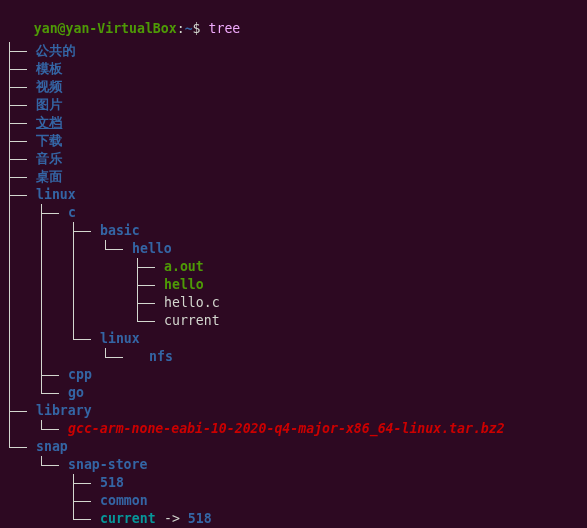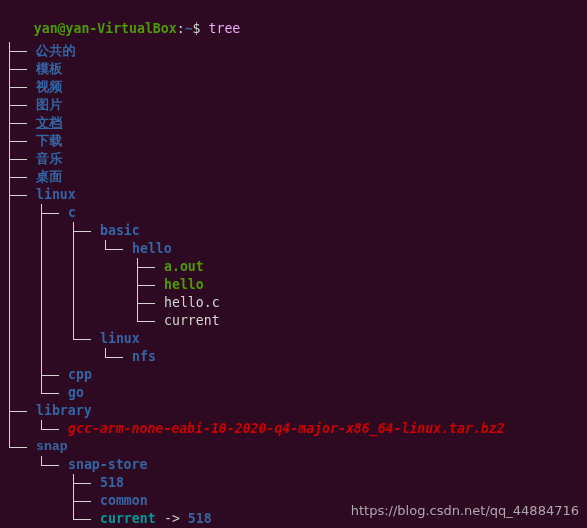--- a/index.html
+++ b/index.html
@@ -103,26 +103,25 @@
       <div class="line" style="top: 168px;"><span class="tg" style="left: 8px;"><i class="v-full"></i><i class="h"></i></span><span class="cell c-dir cjk" style="left: 36px;">桌面</span></div>
       <div class="line" style="top: 186px;"><span class="tg" style="left: 8px;"><i class="v-full"></i><i class="h"></i></span><span class="cell c-dir" style="left: 36px;">linux</span></div>
       <div class="line" style="top: 204px;"><span class="tg" style="left: 8px;"><i class="v-full"></i></span><span class="tg" style="left: 40px;"><i class="v-full"></i><i class="h"></i></span><span class="cell c-dir" style="left: 68px;">c</span></div>
       <div class="line" style="top: 222px;"><span class="tg" style="left: 8px;"><i class="v-full"></i></span><span class="tg" style="left: 40px;"><i class="v-full"></i></span><span class="tg" style="left: 72px;"><i class="v-full"></i><i class="h"></i></span><span class="cell c-dir" style="left: 100px;">basic</span></div>
       <div class="line" style="top: 240px;"><span class="tg" style="left: 8px;"><i class="v-full"></i></span><span class="tg" style="left: 40px;"><i class="v-full"></i></span><span class="tg" style="left: 72px;"><i class="v-full"></i></span><span class="tg" style="left: 104px;"><i class="v-half"></i><i class="h"></i></span><span class="cell c-dir" style="left: 132px;">hello</span></div>
       <div class="line" style="top: 258px;"><span class="tg" style="left: 8px;"><i class="v-full"></i></span><span class="tg" style="left: 40px;"><i class="v-full"></i></span><span class="tg" style="left: 72px;"><i class="v-full"></i></span><span class="tg" style="left: 136px;"><i class="v-full"></i><i class="h"></i></span><span class="cell c-exec" style="left: 164px;">a.out</span></div>
       <div class="line" style="top: 276px;"><span class="tg" style="left: 8px;"><i class="v-full"></i></span><span class="tg" style="left: 40px;"><i class="v-full"></i></span><span class="tg" style="left: 72px;"><i class="v-full"></i></span><span class="tg" style="left: 136px;"><i class="v-full"></i><i class="h"></i></span><span class="cell c-exec" style="left: 164px;">hello</span></div>
       <div class="line" style="top: 294px;"><span class="tg" style="left: 8px;"><i class="v-full"></i></span><span class="tg" style="left: 40px;"><i class="v-full"></i></span><span class="tg" style="left: 72px;"><i class="v-full"></i></span><span class="tg" style="left: 136px;"><i class="v-full"></i><i class="h"></i></span><span class="cell c-file" style="left: 164px;">hello.c</span></div>
       <div class="line" style="top: 312px;"><span class="tg" style="left: 8px;"><i class="v-full"></i></span><span class="tg" style="left: 40px;"><i class="v-full"></i></span><span class="tg" style="left: 72px;"><i class="v-full"></i></span><span class="tg" style="left: 136px;"><i class="v-half"></i><i class="h"></i></span><span class="cell c-file" style="left: 164px;">current</span></div>
       <div class="line" style="top: 330px;"><span class="tg" style="left: 8px;"><i class="v-full"></i></span><span class="tg" style="left: 40px;"><i class="v-full"></i></span><span class="tg" style="left: 72px;"><i class="v-half"></i><i class="h"></i></span><span class="cell c-dir" style="left: 100px;">linux</span></div>
-      <div class="line" style="top: 348px;"><span class="tg" style="left: 8px;"><i class="v-full"></i></span><span class="tg" style="left: 40px;"><i class="v-full"></i></span><span class="tg" style="left: 104px;"><i class="v-half"></i><i class="h"></i></span><span class="cell c-dir" style="left: 132px;">nfs</span></div>
+      <div class="line" style="top: 348px;"><span class="tg" style="left: 8px;"><i class="v-full"></i></span><span class="tg" style="left: 40px;"><i class="v-full"></i></span><span class="tg" style="left: 104px;"><i class="v-half"></i><i class="h"></i></span><span class="cell c-dir" style="left: 149px;">nfs</span></div>
       <div class="line" style="top: 366px;"><span class="tg" style="left: 8px;"><i class="v-full"></i></span><span class="tg" style="left: 40px;"><i class="v-full"></i><i class="h"></i></span><span class="cell c-dir" style="left: 68px;">cpp</span></div>
       <div class="line" style="top: 384px;"><span class="tg" style="left: 8px;"><i class="v-full"></i></span><span class="tg" style="left: 40px;"><i class="v-half"></i><i class="h"></i></span><span class="cell c-dir" style="left: 68px;">go</span></div>
       <div class="line" style="top: 402px;"><span class="tg" style="left: 8px;"><i class="v-full"></i><i class="h"></i></span><span class="cell c-dir" style="left: 36px;">library</span></div>
       <div class="line" style="top: 420px;"><span class="tg" style="left: 8px;"><i class="v-full"></i></span><span class="tg" style="left: 40px;"><i class="v-half"></i><i class="h"></i></span><span class="cell c-arch" style="left: 68px; font-style: italic;">gcc-arm-none-eabi-10-2020-q4-major-x86_64-linux.tar.bz2</span></div>
-      <div class="line" style="top: 438px;"><span class="tg" style="left: 8px;"><i class="v-half"></i><i class="h"></i></span><span class="cell c-dir" style="left: 36px; font-family: Liberation Mono, monospace;">snap</span></div>
+      <div class="line" style="top: 438px;"><span class="tg" style="left: 8px;"><i class="v-half"></i><i class="h"></i></span><span class="cell c-dir" style="left: 36px;">snap</span></div>
       <div class="line" style="top: 456px;"><span class="tg" style="left: 40px;"><i class="v-half"></i><i class="h"></i></span><span class="cell c-dir" style="left: 68px;">snap-store</span></div>
       <div class="line" style="top: 474px;"><span class="tg" style="left: 72px;"><i class="v-full"></i><i class="h"></i></span><span class="cell c-dir" style="left: 100px;">518</span></div>
       <div class="line" style="top: 492px;"><span class="tg" style="left: 72px;"><i class="v-full"></i><i class="h"></i></span><span class="cell c-dir" style="left: 100px;">common</span></div>
       <div class="line" style="top: 510px;"><span class="tg" style="left: 72px;"><i class="v-half"></i><i class="h"></i></span><span class="cell c-link" style="left: 100px;">current</span><span class="cell" style="left: 156px;"><span class="c-file"> -&gt; </span><span class="c-dir">518</span></span></div>
     </div>
 
-  <div id="watermark">https://blog.csdn.net/qq_44884716</div>
 </div>
 
 </body></html>

